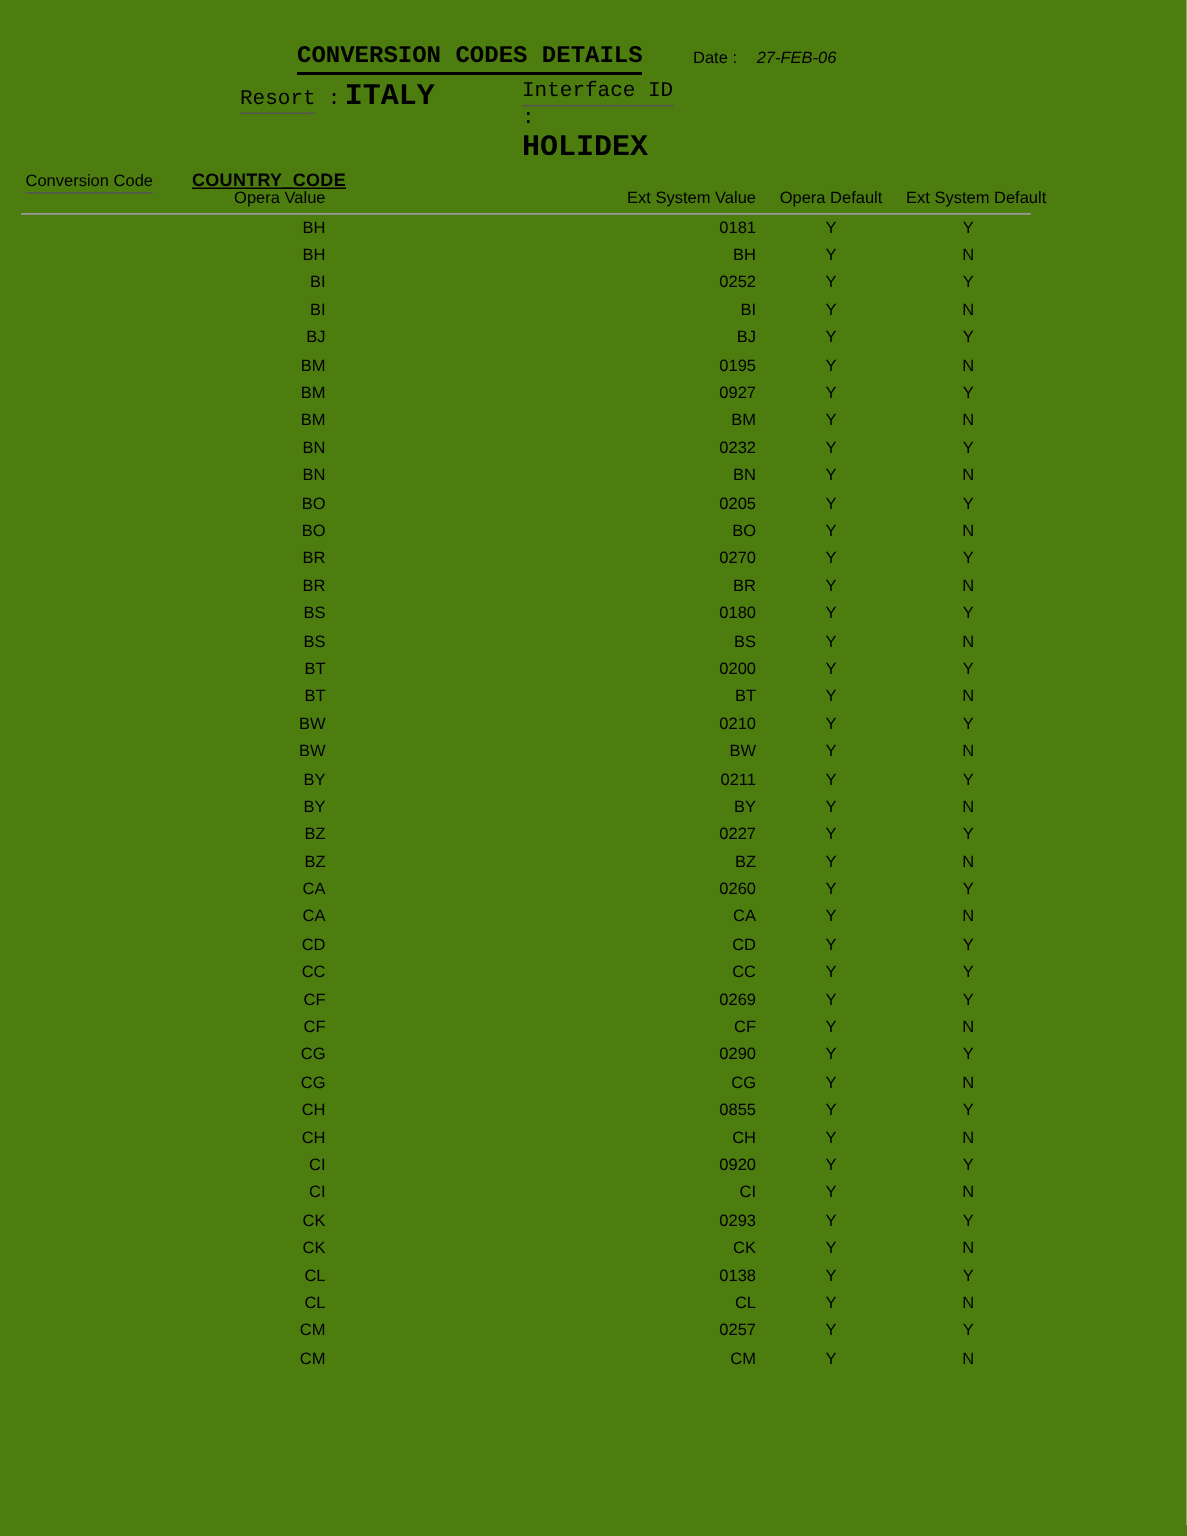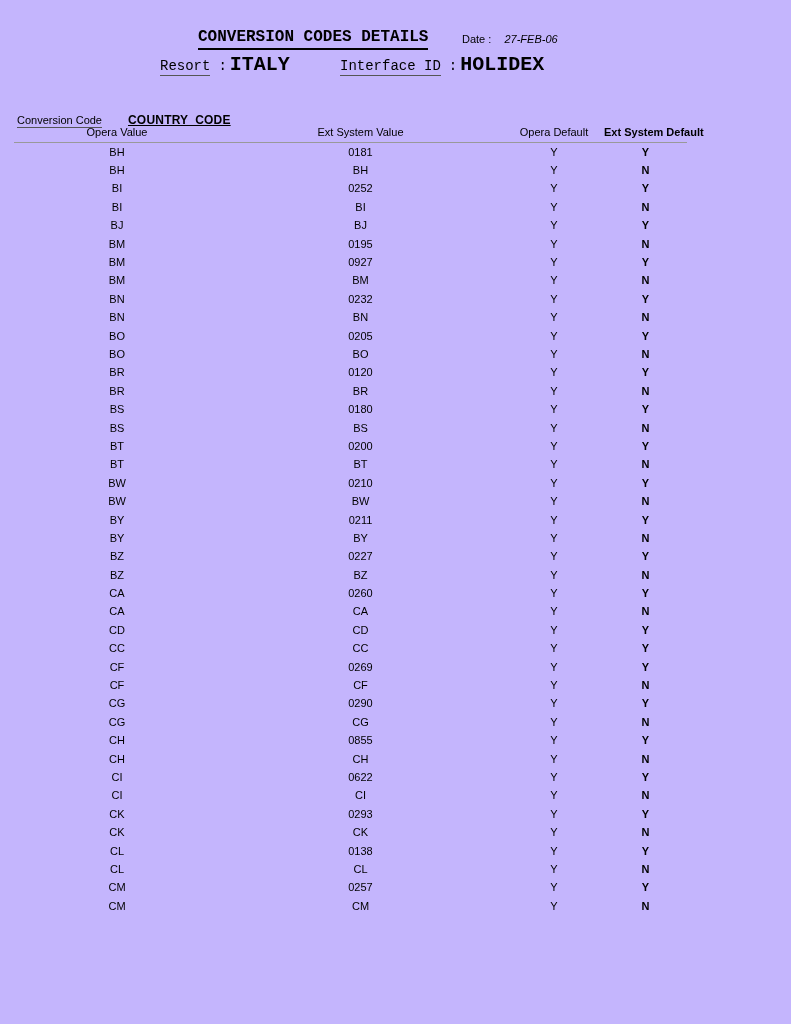--- a/index.html
+++ b/index.html
@@ -2,37 +2,37 @@
 <html><head>
 <meta charset="utf-8">
 <style>
   * { margin:0; padding:0; box-sizing:border-box; }
   html,body { background:#fff; }
   body {
     width:791px; height:1024px; position:relative; overflow:hidden;
     font-family:"Liberation Sans", sans-serif; color:#000;
     -webkit-font-smoothing:antialiased;
   }
-  .page { position:absolute; inset:0; background:#c4b5fd; }
+  .page { position:absolute; inset:0; background:#4d7c0f; }
 
   
   .report-title {
     position:absolute; left:198px; top:28px;
     font-family:"Liberation Mono", monospace; font-weight:bold;
     font-size:16px; letter-spacing:0px; white-space:nowrap;
     border-bottom:2px solid #000; padding-bottom:2px;
   }
   .date-line { position:absolute; left:462px; top:33px; font-size:11px; white-space:nowrap; }
   .date-label { display:inline-block; }
   .date-value { display:inline-block; margin-left:10px;font-style:italic; }
 
   .meta-line { position:absolute; top:53px; left:0; width:791px; height:24px; }
   .meta-group { position:absolute; display:flex; align-items:baseline; white-space:nowrap; }
   .meta-group.resort { left:160px; top:0; }
-  .meta-group.interface { left:340px; top:0; }
+  .meta-group.interface { left:340px; top:0;flex-direction:column; }
   .meta-label {
     font-family:"Liberation Mono", monospace; font-size:14px; color:#000;
     border-bottom:1px solid #555; padding-bottom:1px;
   }
   .meta-colon { font-family:"Liberation Mono", monospace; font-size:14px; margin:0 3px 0 8px; }
   .meta-value { font-family:"Liberation Mono", monospace; font-weight:bold; font-size:20px; }
 
   
   .section-line { position:absolute; left:17px; top:113px; height:16px; display:flex; align-items:baseline; }
   .cc-label { font-size:11px; border-bottom:1px solid #555; padding-bottom:1px; }
@@ -42,24 +42,24 @@
   table.report-table {
     position:absolute; left:14px; top:126px; width:673px;
     border-collapse:collapse; table-layout:fixed; font-size:11px;
   }
   .report-table th {
     font-weight:normal; text-align:left; vertical-align:bottom;
     padding:0 0 4px 0; border-bottom:1px solid #999; white-space:nowrap;
     font-size:11px;
   }
   .report-table td { padding:0; height:18.4px; vertical-align:middle; font-size:11px; }
-  .report-table .c0 { width:203px; padding-left:3px; text-align:center; }
-  .report-table .c1 { width:287px; text-align:center; }
+  .report-table .c0 { width:203px; padding-left:3px; text-align:right; }
+  .report-table .c1 { width:287px; text-align:right; }
   .report-table .c2 { width:100px; text-align:center; }
-  .report-table .c3 { width:83px;  text-align:center;font-weight:bold; }
+  .report-table .c3 { width:83px;  text-align:center; }
   .report-table th.c0 { padding-left:3px; }
 
   
   .page-footer {
     position:absolute; left:0; top:946px; width:730px; text-align:center;
     font-size:11px; font-style:italic;
   }
 </style>
 </head>
 <body>
@@ -168,21 +168,21 @@
           <td class="c3">Y</td>
         </tr>
         <tr>
           <td class="c0">BO</td>
           <td class="c1">BO</td>
           <td class="c2">Y</td>
           <td class="c3">N</td>
         </tr>
         <tr>
           <td class="c0">BR</td>
-          <td class="c1">0120</td>
+          <td class="c1">0270</td>
           <td class="c2">Y</td>
           <td class="c3">Y</td>
         </tr>
         <tr>
           <td class="c0">BR</td>
           <td class="c1">BR</td>
           <td class="c2">Y</td>
           <td class="c3">N</td>
         </tr>
         <tr>
@@ -300,21 +300,21 @@
           <td class="c3">Y</td>
         </tr>
         <tr>
           <td class="c0">CH</td>
           <td class="c1">CH</td>
           <td class="c2">Y</td>
           <td class="c3">N</td>
         </tr>
         <tr>
           <td class="c0">CI</td>
-          <td class="c1">0622</td>
+          <td class="c1">0920</td>
           <td class="c2">Y</td>
           <td class="c3">Y</td>
         </tr>
         <tr>
           <td class="c0">CI</td>
           <td class="c1">CI</td>
           <td class="c2">Y</td>
           <td class="c3">N</td>
         </tr>
         <tr>

